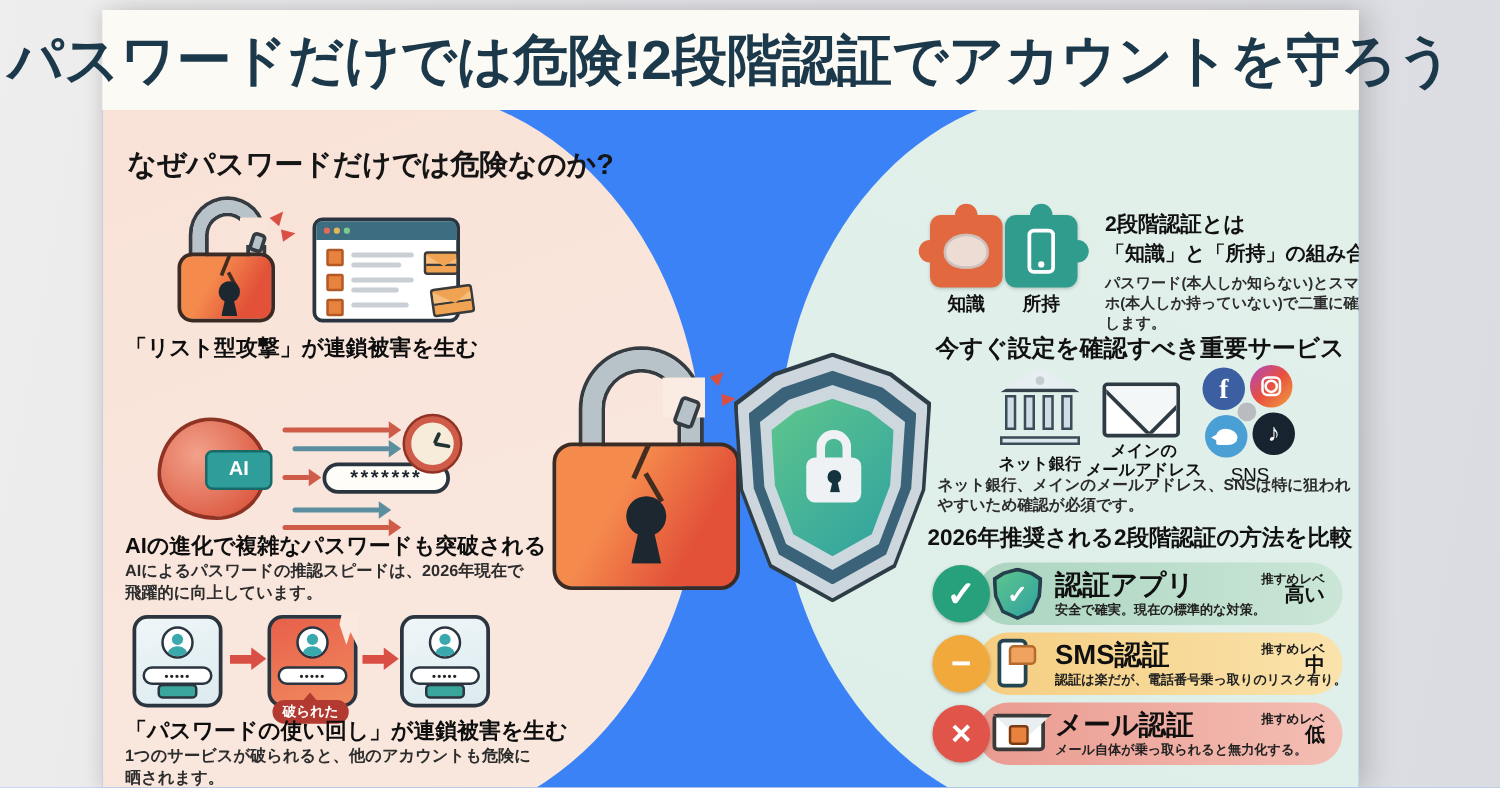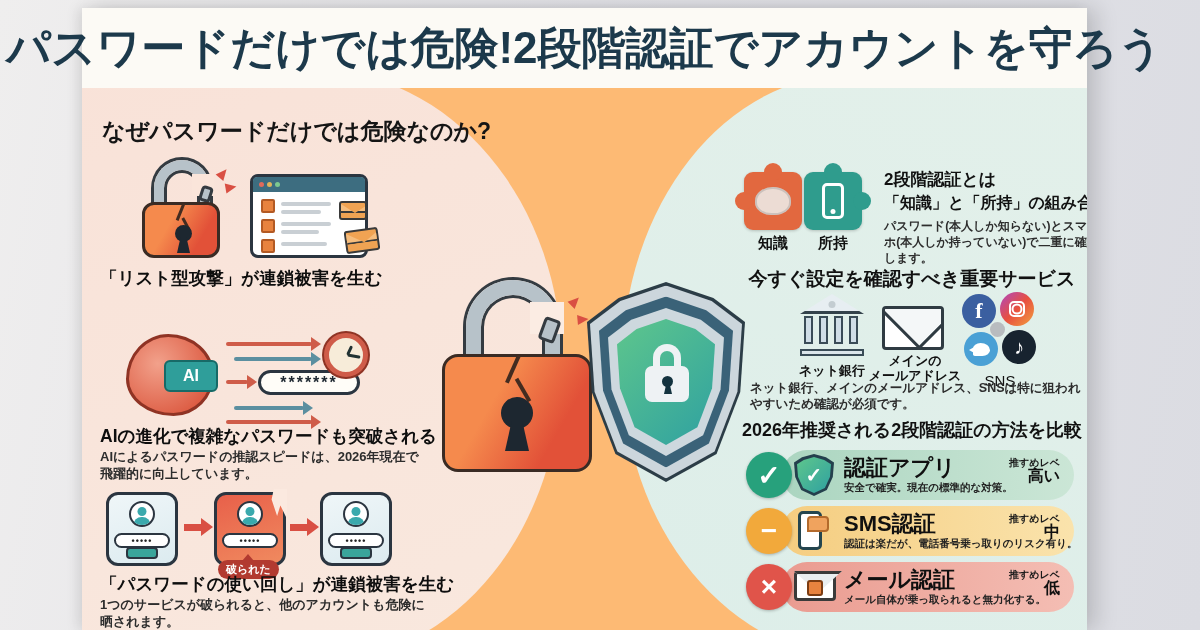--- a/index.html
+++ b/index.html
@@ -10,21 +10,21 @@
     font-family:"Liberation Sans", sans-serif;
   }
   .abs { position:absolute; }
   .poster {
     position:absolute; left:82px; top:8px; width:1005px; height:622px;
     background:#fbf9f4;
     box-shadow: 10px 0 20px rgba(0,0,0,.15), -5px 0 12px rgba(0,0,0,.08);
   }
   .hdr { height:80px; background:#fcfaf5; display:flex; align-items:center; justify-content:center; }
   .hdr h1 { margin:0; font-size:44px; font-weight:900; color:#1c394b; white-space:nowrap; letter-spacing:0; }
-  .content { position:relative; width:1005px; height:542px; overflow:hidden; background:#fdba74; }
+  .content { position:relative; width:1005px; height:542px; overflow:hidden; background:#3b82f6; }
   .blob-pink { position:absolute; left:-80px; top:-18px; width:560px; height:590px;
     background:linear-gradient(160deg,#f9e2d8,#f9e8de); border-radius:0 46% 44% 0 / 0 52% 52% 0; }
   .blob-teal { position:absolute; right:-80px; top:-14px; width:545px; height:585px;
     background:linear-gradient(200deg,#e3f0ea,#ddeee9); border-radius:44% 0 0 46% / 52% 0 0 52%; }
 
   .h2 { font-size:23px; font-weight:900; color:#151515; white-space:nowrap; }
   .sec-title { font-size:17.5px; font-weight:800; color:#0e0e0e; white-space:nowrap; }
   .sec-body { font-size:13px; color:#2d2d2d; line-height:1.3; font-weight:600; }
 
   

